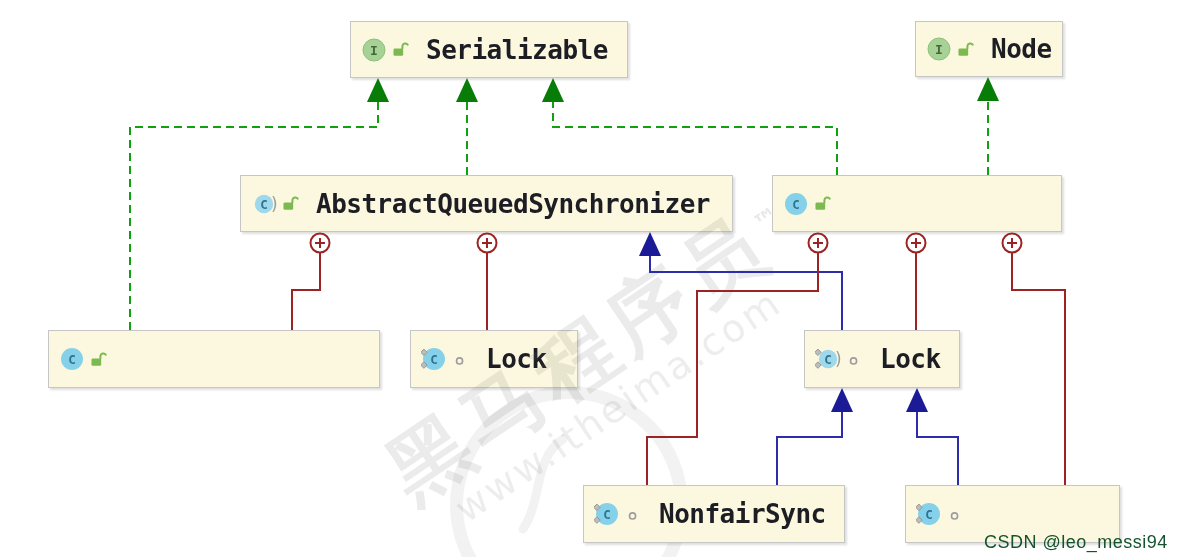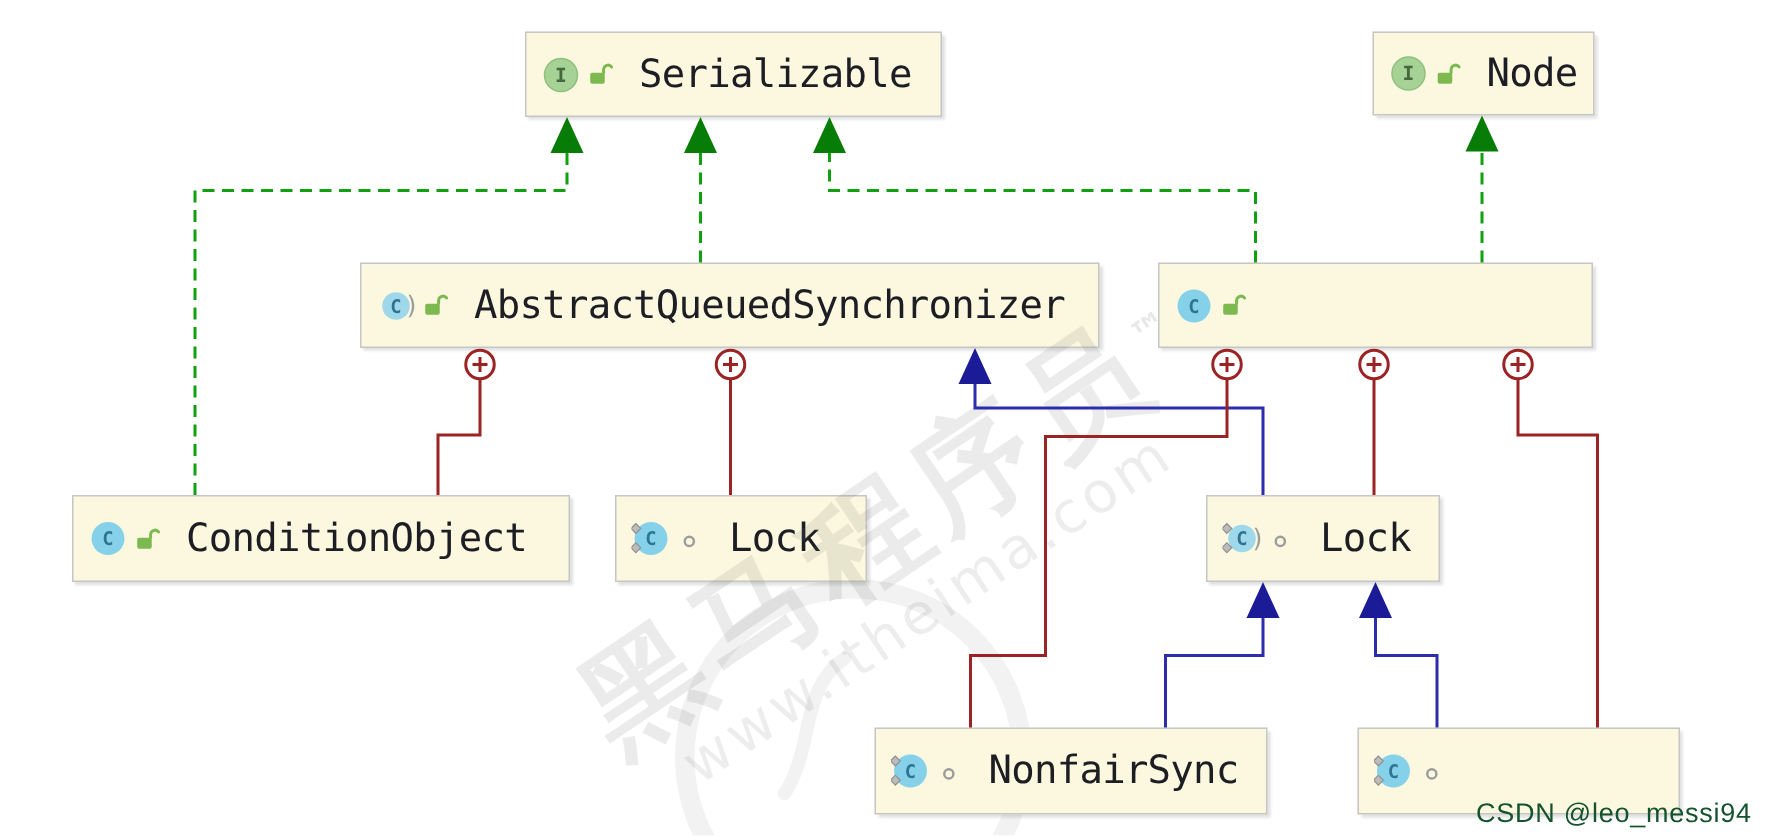--- a/index.html
+++ b/index.html
@@ -14,21 +14,21 @@
     border:1px solid var(--box-border,#c6c6c6);
     box-shadow:2px 2px 2px rgba(0,0,0,.13);
     display:flex;align-items:center;padding-left:10px;
     white-space:nowrap;
   }
   .type-icon{flex:0 0 auto;display:block;}
   .mod-icon{flex:0 0 auto;display:block;margin-left:4px;}
   .node-label{
     margin-left:16px;
     font-family:"DejaVu Sans Mono",monospace;
-    font-weight:normal;font-size:26px;letter-spacing:-0.5px;
+    font-weight:bold;font-size:26px;letter-spacing:-0.5px;
     color:#1d1d24;line-height:1;
   }
   
   svg.edges{position:absolute;left:0;top:0;z-index:5;}
   
   .wm-diag{
     position:absolute;left:408px;top:438px;z-index:1;
     transform:rotate(-34deg);transform-origin:0 50%;
     pointer-events:none;white-space:nowrap;
     font-family:"DejaVu Sans",sans-serif;
@@ -109,21 +109,20 @@
       </div>
       <div class="uml-node" style="left: 48px; top: 330px; width: 332px; height: 58px; --box-fill: #fcf8df; --box-border: #c6c6c6;">
         <svg class="type-icon" width="26" height="26" viewBox="0 0 26 26">
           <circle cx="13" cy="13" r="11" fill="#86d1ea"></circle>
           <text x="13" y="17.5" text-anchor="middle" font-family="'DejaVu Sans Mono',monospace" font-size="12.5" font-weight="bold" fill="#2e7392">C</text>
         </svg>
         <svg class="mod-icon" width="19" height="19" viewBox="0 0 20 19">
           <path d="M12 8.5 V6 a3.1 3.1 0 0 1 5.6 -1.6" fill="none" stroke="#7cb950" stroke-width="2.1" stroke-linecap="round"></path>
           <rect x="2.6" y="8.5" width="10.2" height="7.6" rx="1.4" fill="#7cb950"></rect>
         </svg>
-        <span class="node-label">ConditionObject</span>
       </div>
       <div class="uml-node" style="left: 410px; top: 330px; width: 168px; height: 58px; --box-fill: #fcf8df; --box-border: #c6c6c6;">
         <svg class="type-icon" width="26" height="26" viewBox="0 0 26 26">
           <circle cx="13" cy="13" r="11" fill="#86d1ea"></circle>
           <text x="13" y="17.5" text-anchor="middle" font-family="'DejaVu Sans Mono',monospace" font-size="12.5" font-weight="bold" fill="#2e7392">C</text>
           <rect x="0.6" y="4" width="4.6" height="4.6" fill="#bcbcbc" stroke="#8f8f8f" stroke-width="0.8" transform="rotate(45 2.9 6.3)"></rect>
           <rect x="0.6" y="16.8" width="4.6" height="4.6" fill="#bcbcbc" stroke="#8f8f8f" stroke-width="0.8" transform="rotate(45 2.9 19.1)"></rect>
         </svg>
         <svg class="mod-icon" width="19" height="19" viewBox="0 0 20 19">
           <circle cx="9" cy="11" r="3.2" fill="none" stroke="#9c9c9c" stroke-width="1.7"></circle>

